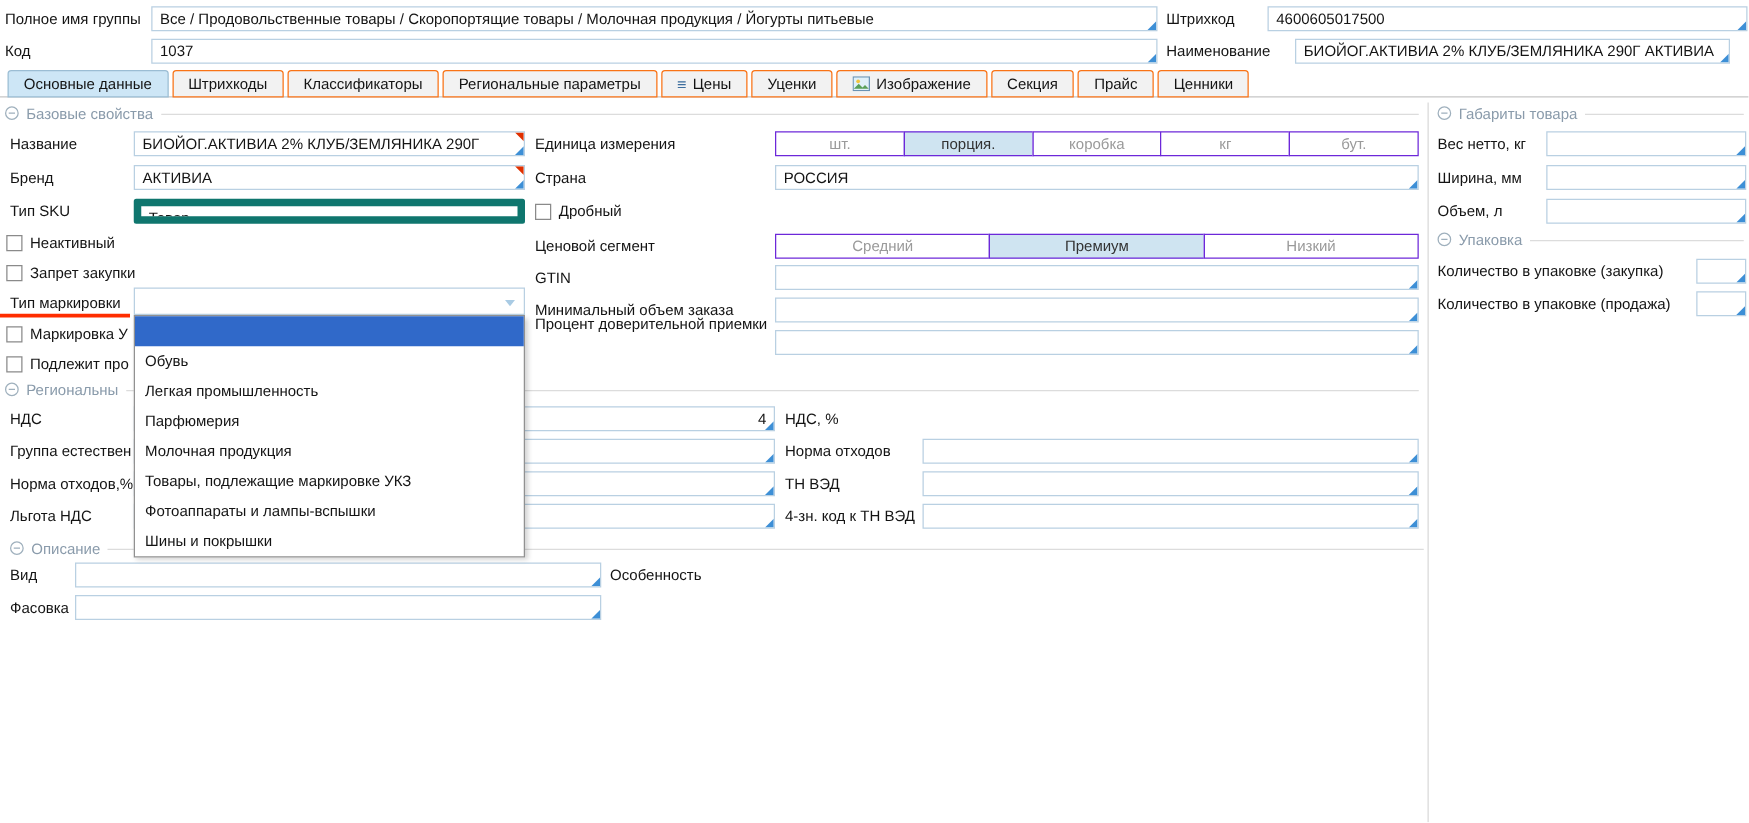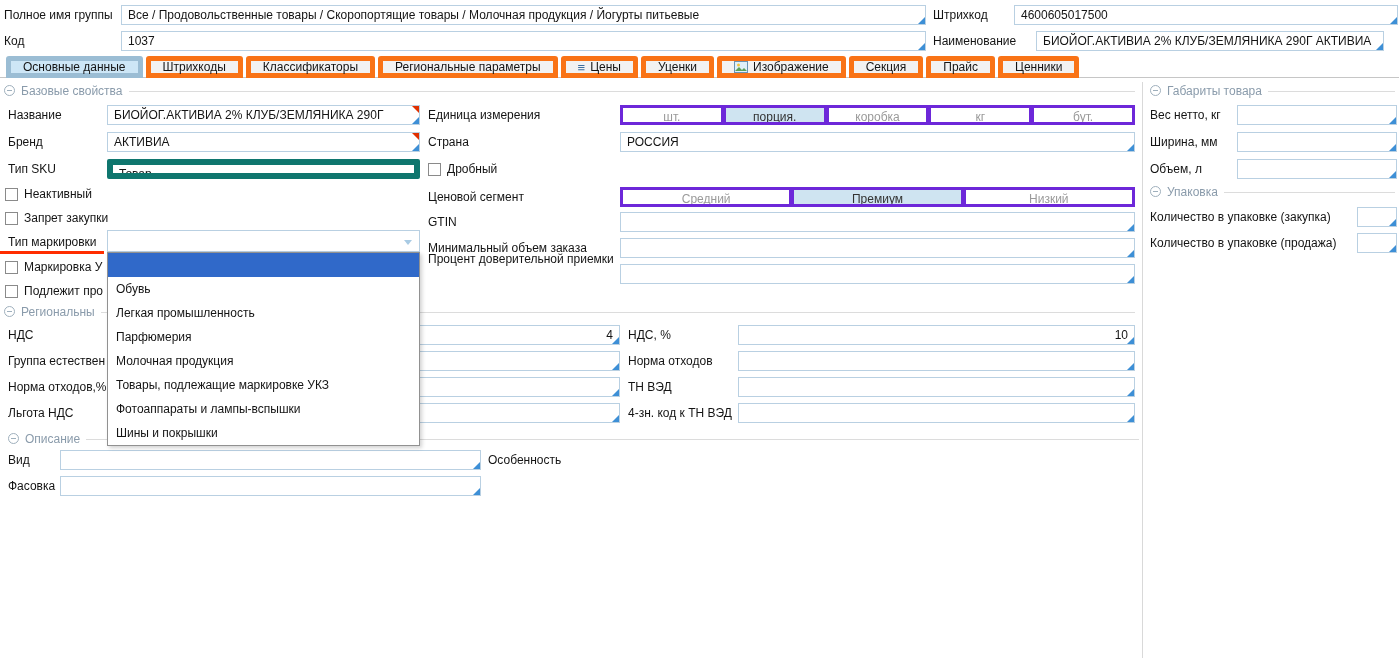--- a/index.html
+++ b/index.html
@@ -21,26 +21,26 @@
 
   .chk { position:absolute; display:flex; align-items:center; gap:6px; height:16px; white-space:nowrap; }
   .chk .box { width:13px; height:13px; border:1px solid #8a8a8a; background:#fff; flex:0 0 auto; }
 
   .grp { position:absolute; display:flex; align-items:center; gap:6px; color:#8a9bab; white-space:nowrap; height:13px; }
   .grp .minus { width:11px; height:11px; border:1px solid #9fb0bd; border-radius:50%; position:relative; flex:0 0 auto; }
   .grp .minus::after { content:""; position:absolute; left:2px; right:2px; top:4px; height:1px; background:#9fb0bd; }
   .grp .gline { flex:1; height:1px; background:#dcdcdc; margin-top:1px; }
 
   .seg { position:absolute; display:flex; height:20px; }
-  .seg .opt { flex:1; border:3px solid #6d28d9; margin-left:-1px; text-align:center; line-height:18px; color:#9a9a9a; background:#fff; overflow:hidden; white-space:nowrap; }
+  .seg .opt { flex:1; border:1px solid #6d28d9; margin-left:-1px; text-align:center; line-height:18px; color:#9a9a9a; background:#fff; overflow:hidden; white-space:nowrap; }
   .seg .opt:first-child { margin-left:0; }
   .seg .opt.sel { background:#cfe4f1; color:#333; }
 
   .tabs { position:absolute; left:6px; top:56px; display:flex; gap:3px; z-index:2; }
-  .tab { height:22px; padding:0 12px; background:#f2f2f2; border:5px solid #f97316; border-radius:3px 3px 0 0; display:flex; align-items:center; gap:5px; cursor:default; white-space:nowrap; }
+  .tab { height:22px; padding:0 12px; background:#f2f2f2; border:1px solid #f97316; border-radius:3px 3px 0 0; display:flex; align-items:center; gap:5px; cursor:default; white-space:nowrap; }
   .tab.active { background:#cde6f6; border-color:#9bbdd4; }
   .tabline { position:absolute; left:0; top:77px; width:1399px; height:1px; background:#c6c6c6; z-index:1; }
   .icon-list { color:#3d6e9e; font-weight:bold; font-size:13px; line-height:13px; }
 
   .popup { position:absolute; left:107px; top:252px; width:313px; background:#fff; border:1px solid #919191; z-index:40; box-shadow:2px 2px 4px rgba(0,0,0,.18); }
   .popup .item { height:24px; line-height:24px; padding:0 8px; color:#141414; white-space:nowrap; overflow:hidden; }
   .popup .item.sel { background:#3069c9; color:#3069c9; }
 
   .underline-red { position:absolute; left:0; top:251px; width:104px; height:3px; background:#ff2d00; z-index:45; }
   .vdiv { position:absolute; background:#d9d9d9; }
@@ -173,21 +173,20 @@
 
   <div class="grp" style="left:4px;top:305px;width:1131px">
     <span class="minus"></span>
     <span>Региональны</span>
     <span class="gline"></span>
   </div>
 
   <div class="lbl" style="left:8px;top:325px">НДС</div>
   <div class="fld corner num" style="left:107px;top:325px;width:513px">4</div>
   <div class="lbl" style="left:628px;top:325px">НДС, %</div>
-  <div class="fld corner num" style="left:738px;top:325px;width:397px">10</div>
 
   <div class="lbl" style="left:8px;top:351px">Группа естествен</div>
   <div class="fld corner" style="left:107px;top:351px;width:513px"></div>
   <div class="lbl" style="left:628px;top:351px">Норма отходов</div>
   <div class="fld corner" style="left:738px;top:351px;width:397px"></div>
 
   <div class="lbl" style="left:8px;top:377px">Норма отходов,%</div>
   <div class="fld corner" style="left:107px;top:377px;width:513px"></div>
   <div class="lbl" style="left:628px;top:377px">ТН ВЭД</div>
   <div class="fld corner" style="left:738px;top:377px;width:397px"></div>

